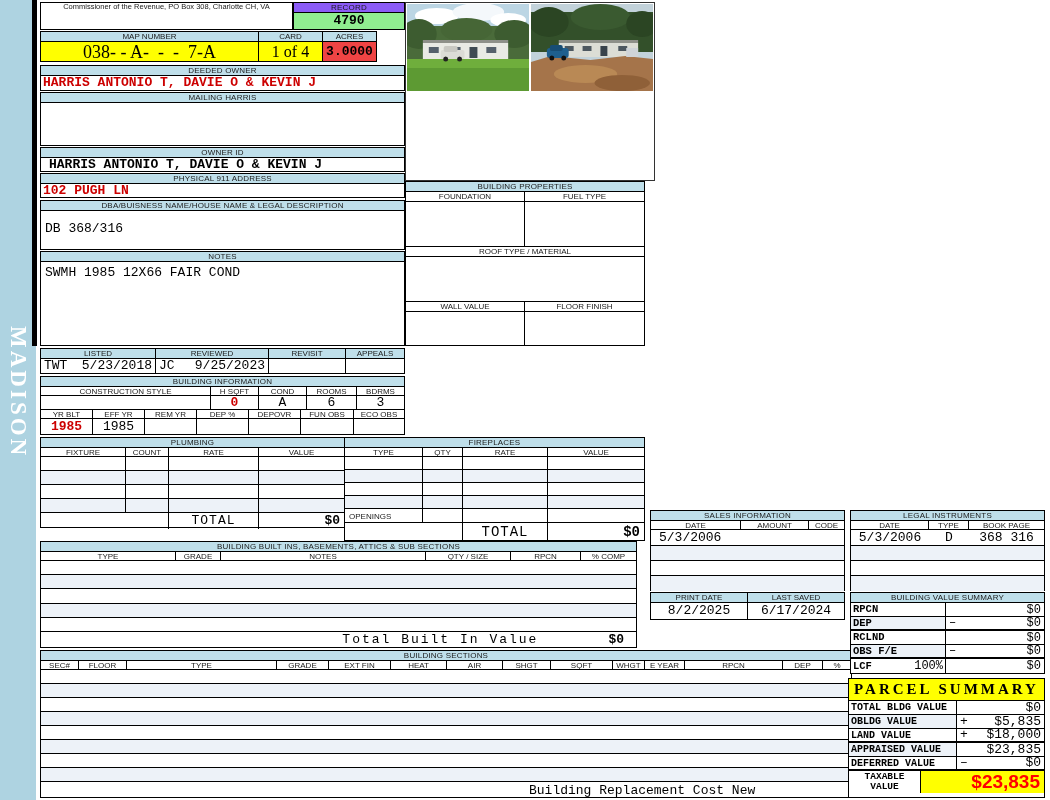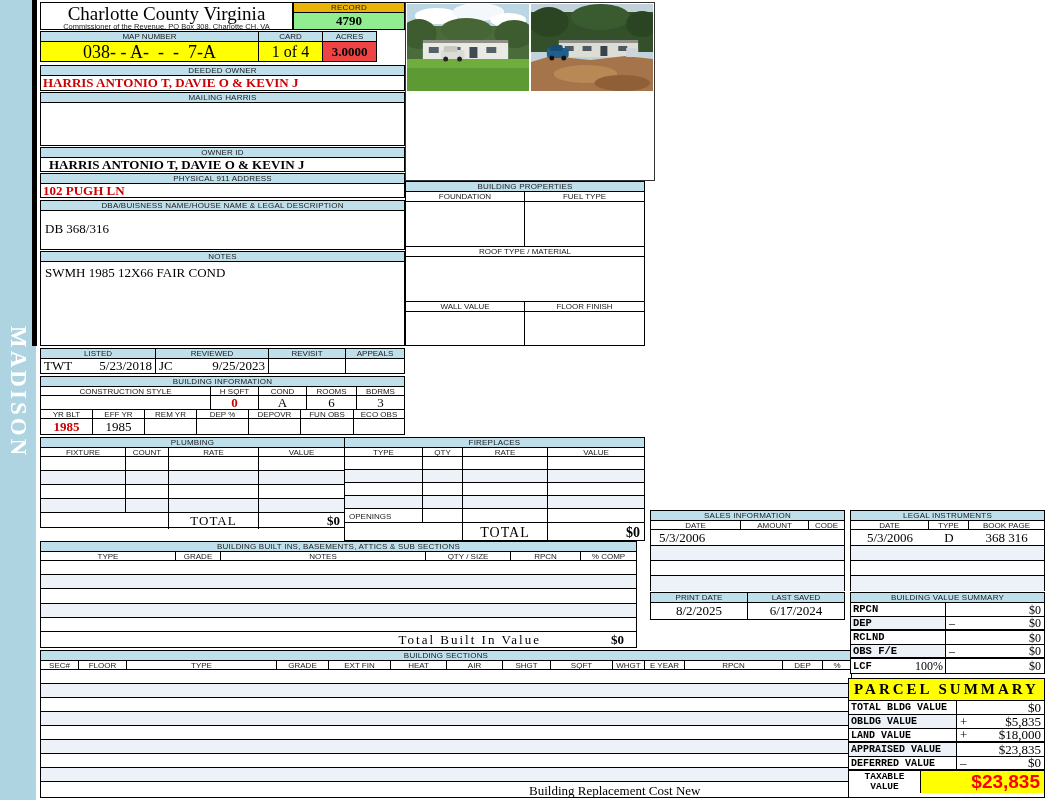--- a/index.html
+++ b/index.html
@@ -11,21 +11,21 @@
   .t{position:absolute;border:1px solid #000;background:#fff}
   .shdr{background:#BFDFEA;font-size:8px;line-height:9px;height:10px;text-align:center;border-bottom:1px solid #000;color:#1a1a1a;overflow:hidden;letter-spacing:.2px}
   .grow{display:grid;border-bottom:1px solid #000;overflow:hidden}
   .grow:last-child{border-bottom:0}
   .grow>div{border-right:1px solid #000;overflow:hidden}
   .grow>div:last-child{border-right:0}
   .grow.noline>div{border-right:0}
   .hc{background:#BFDFEA;font-size:8px;line-height:9px;text-align:center;color:#1a1a1a}
   .wh{font-size:8px;line-height:9px;text-align:center;color:#1a1a1a}
   .alt{background:#EDF2F8}
-  .d{font-family:Liberation Serif, serif;font-size:13px;line-height:14px}
+  .d{font-family:Liberation Mono, monospace;font-size:13px;line-height:14px}
   .b{font-weight:bold}
   .red{color:#C00}
   .ctr{text-align:center}
   .rt{text-align:right}
   .pre{white-space:pre}
   .county-title{font-family:"Liberation Serif",serif;font-size:19px;line-height:19px;text-align:center;padding-top:1px}
   .county-sub{font-size:7.5px;line-height:8px;text-align:center;color:#222}
   .yellow{background:#FF0}
   .cream{background:#ef4444}
   .serif-lg{font-family:"Liberation Serif",serif;font-size:18px;line-height:20px}
@@ -38,26 +38,25 @@
 </style>
 </head>
 <body>
 
 <div class="sidebar">
   <div class="watermark">MADISON</div>
 </div>
 <div class="vbar"></div>
 
 <div class="t" style="left:40px;top:2px;width:253px;height:28px">
-  <div class="county-title">Charlotte County Virginia</div>
   <div class="county-sub">Commissioner of the Revenue, PO Box 308, Charlotte CH, VA</div>
 </div>
 
 <div class="t" style="left:293px;top:2px;width:112px;height:28px">
-  <div class="shdr" style="background:#eab308">RECORD</div>
+  <div class="shdr" style="background:#8b5cf6">RECORD</div>
   <div class="d b ctr" style="background:#90EE90;height:16px;line-height:16px">4790</div>
 </div>
 
 <div class="t" style="left:40px;top:31px;width:337px;height:31px">
   <div class="grow" style="grid-template-columns:218px 64px 1fr;height:10px">
     <div class="hc">MAP NUMBER</div>
     <div class="hc">CARD</div>
     <div class="hc">ACRES</div>
   </div>
   <div class="grow" style="grid-template-columns:218px 64px 1fr;height:19px">

